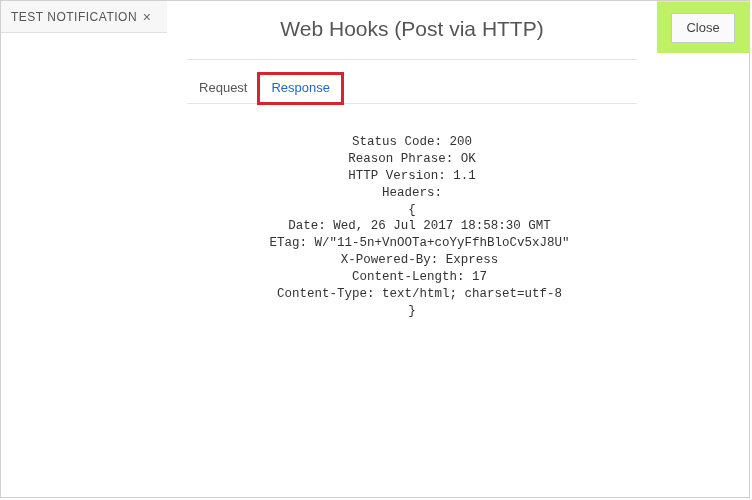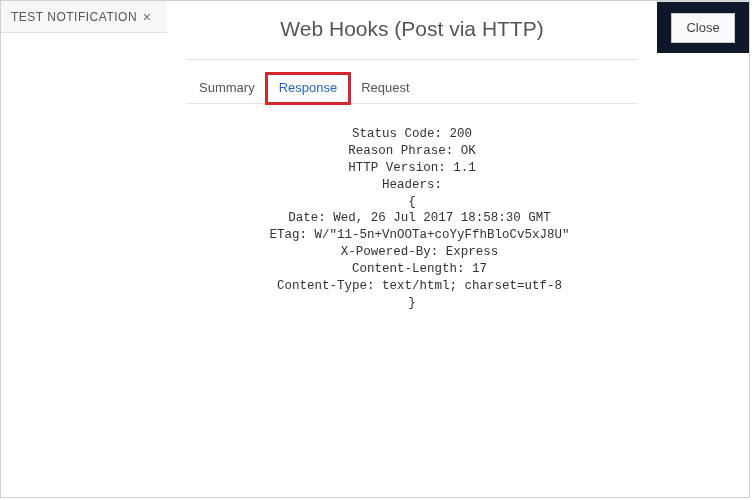--- a/index.html
+++ b/index.html
@@ -74,35 +74,35 @@
   .tab.highlighted {
     outline: 3px solid #d4262d;
     outline-offset: -1px;
   }
   .body-area {
     flex: 1;
     padding: 14px 4px 10px 4px;
     overflow: auto;
   }
   pre.response {
-    margin: 8px;
+    margin: 16px;
     font-family: "Courier New", monospace;
     font-size: 12.5px;
     line-height: 1.35;
     color: #333;
     white-space: pre;
   }
   .footer {
     height: 52px;
     border-top: 1px solid #e0e0e0;
     display: flex;
     align-items: center;
     justify-content: flex-end;
     padding: 0 14px;
-    background: #0f172a;
+    background: #bef264;
   }
   .btn {
     min-width: 64px;
     height: 30px;
     border: 1px solid #c9c9c9;
     background: #fafafa;
     font-size: 13px;
     color: #444;
     cursor: pointer;
     padding: 0 14px;
@@ -115,23 +115,22 @@
   <div class="titlebar">
     <span>TEST NOTIFICATION</span>
     <span class="spacer"></span>
     <span class="close-x">×</span>
   </div>
 
   <div class="content">
     <div class="page-title">Web Hooks (Post via HTTP)</div>
 
     <div class="tabs">
-      <div class="tab">Summary</div>
+      <div class="tab">Request</div>
       <div class="tab active highlighted">Response</div>
-      <div class="tab">Request</div>
     </div>
 
     <div class="body-area">
       <pre class="response" id="response-pre">Status Code: 200
 Reason Phrase: OK
 HTTP Version: 1.1
 Headers:
 {
   Date: Wed, 26 Jul 2017 18:58:30 GMT
   ETag: W/"11-5n+VnOOTa+coYyFfhBloCv5xJ8U"

